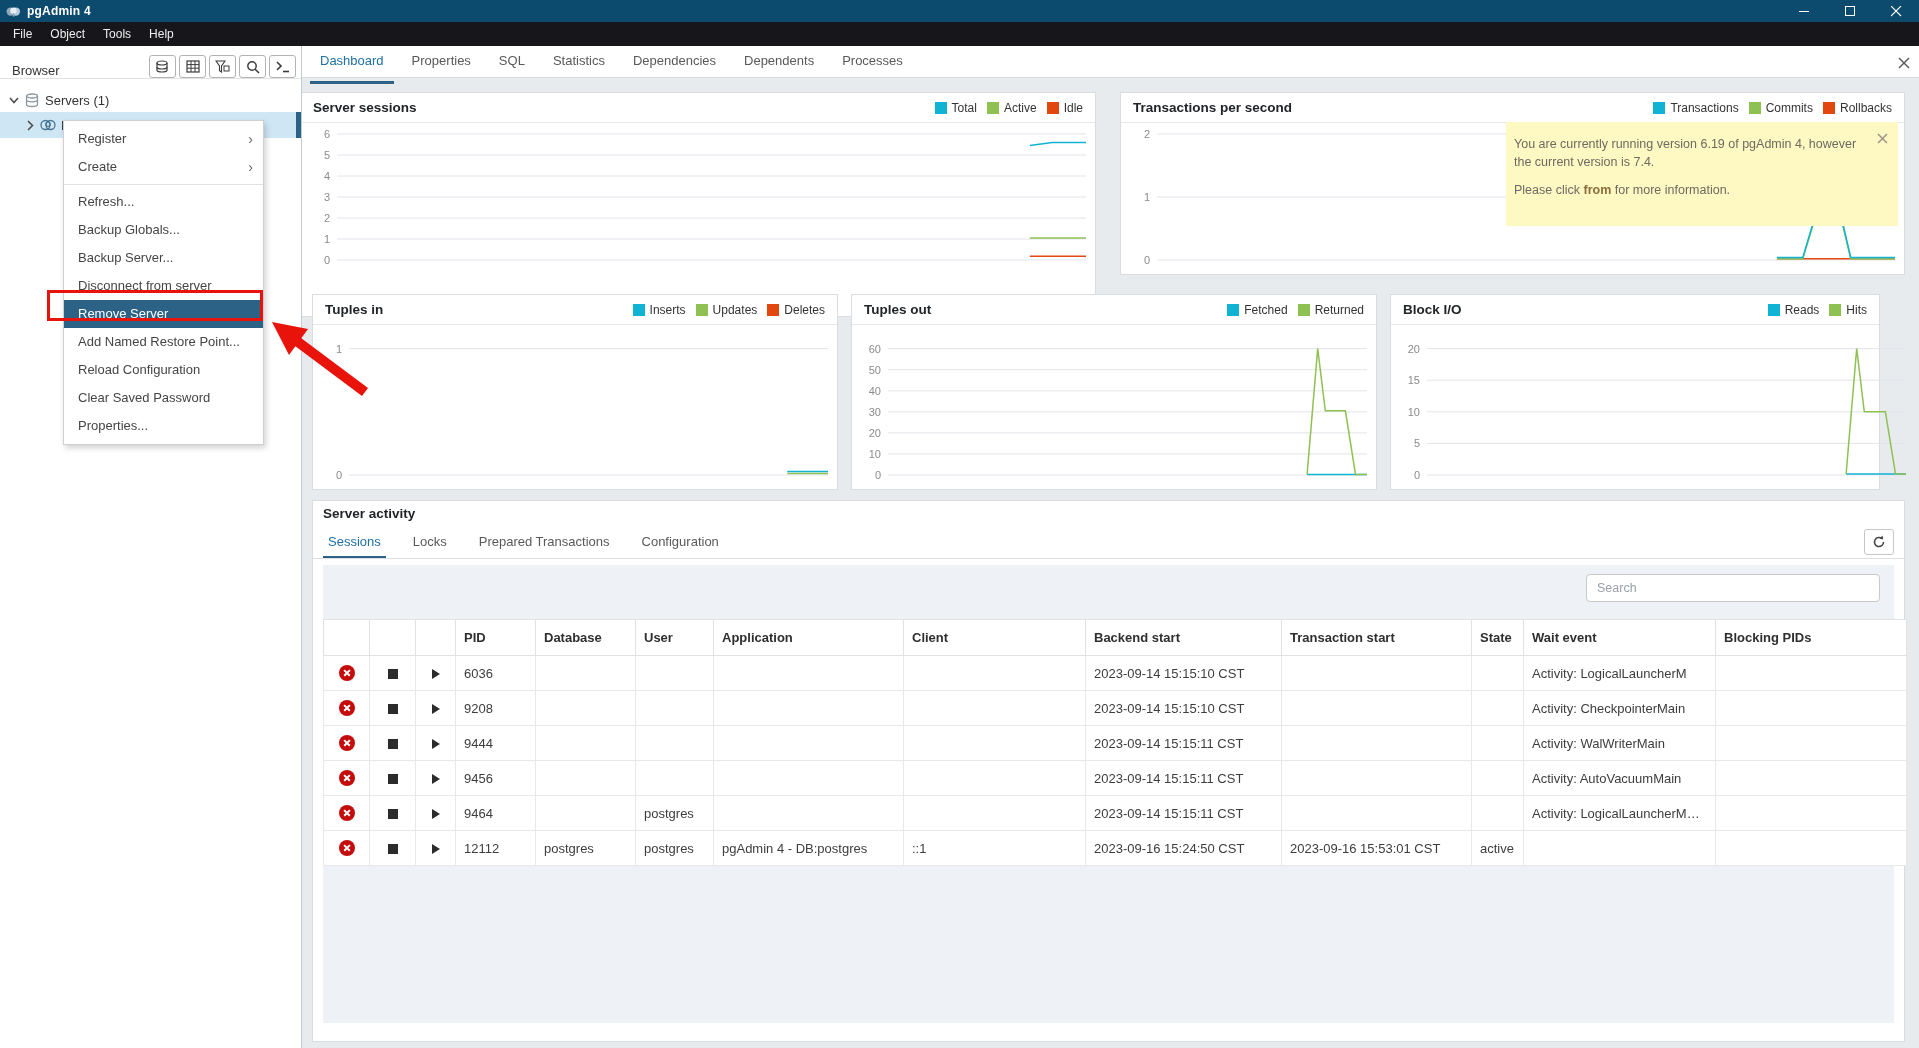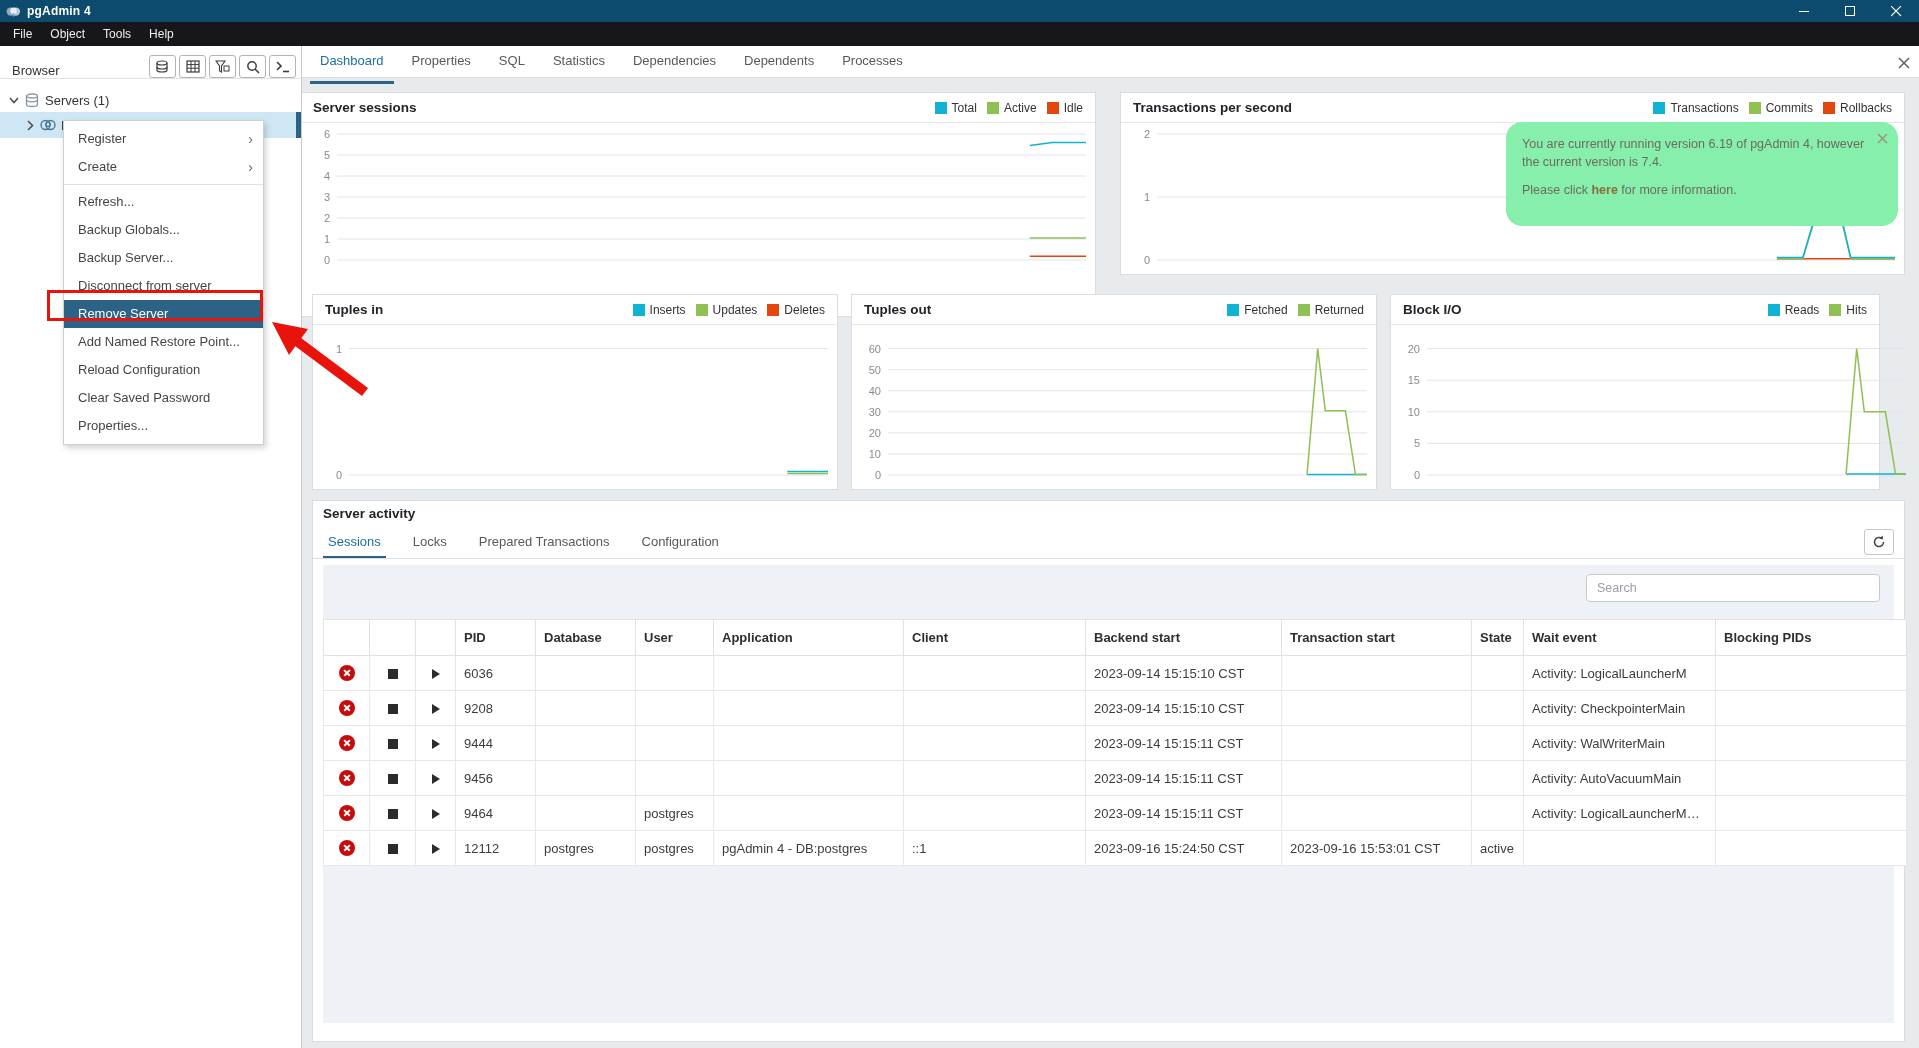--- a/index.html
+++ b/index.html
@@ -41,21 +41,21 @@
   
   .panel { position:absolute; background:#fff; border:1px solid #d9dce0; z-index:2; }
   .panel-hd { height:30px; display:flex; align-items:center; padding:0 12px; border-bottom:1px solid #e6e8ea; }
   .panel-title { flex:1; font-size:13.5px; font-weight:bold; color:#212529; }
   .legend { display:flex; align-items:center; }
   .legend .lg { display:flex; align-items:center; font-size:12px; color:#333; margin-left:10px; }
   .legend .sw { width:12px; height:12px; display:inline-block; margin-right:5px; }
   .panel-chart { position:absolute; left:0; right:0; top:31px; bottom:0; }
 
   
-  .toast { position:absolute; left:1506px; top:122px; width:392px; height:104px; background:#86efac; border-radius:16px; z-index:40; padding:13px 30px 12px 16px; font-size:12.5px; color:#6e6a61; line-height:1.45; }
+  .toast { position:absolute; left:1506px; top:122px; width:392px; height:104px; background:#fef9c3; border-radius:0; z-index:40; padding:13px 30px 12px 8px; font-size:12.5px; color:#6e6a61; line-height:1.45; }
   .toast .tlink { font-weight:bold; color:#8a6d3b; cursor:pointer; }
   .toast .tclose { position:absolute; right:10px; top:9px; }
 
   
   .activity { position:absolute; left:312px; top:500px; width:1593px; height:542px; background:#fff; border:1px solid #d9dce0; z-index:2; }
   .activity .a-title { position:absolute; left:10px; top:5px; font-size:13.5px; font-weight:bold; color:#212529; }
   .a-tabs { position:absolute; left:10px; top:28px; right:50px; height:30px; display:flex; }
   .a-tab { height:30px; line-height:26px; padding:0 5px; margin-right:22px; font-size:13px; color:#58595b; border-bottom:3px solid transparent; }
   .a-tab.active { color:#1d6fa5; border-bottom-color:#2c6286; }
   .a-tabline { position:absolute; left:0; right:0; top:57px; height:1px; background:#dcdfe3; }
@@ -331,21 +331,21 @@
         <text x="29" y="121.4" text-anchor="end" font-size="11" fill="#8b8b8b" font-family="Liberation Sans, sans-serif">5</text>
         <line x1="36" y1="149.0" x2="515" y2="149.0" stroke="#e2e4ea" stroke-width="1"></line>
         <text x="29" y="153.0" text-anchor="end" font-size="11" fill="#8b8b8b" font-family="Liberation Sans, sans-serif">0</text>
         <polyline fill="none" stroke="#10b3d3" stroke-width="1.5" points="455.1,148.1 515.0,148.1"></polyline>
         <polyline fill="none" stroke="#8fc152" stroke-width="1.5" points="455.1,148.1 465.7,22.6 473.3,85.8 494.4,85.8 504.5,148.1 515.0,148.1"></polyline>
       </svg></div>
 </div>
 
 <div class="toast">
   <div>You are currently running version 6.19 of pgAdmin 4, however the current version is 7.4.</div>
-  <div style="margin-top:10px"><span>Please click </span><span class="tlink">here</span><span> for more information.</span></div>
+  <div style="margin-top:10px"><span>Please click </span><span class="tlink">from</span><span> for more information.</span></div>
   <span class="tclose"><svg width="11" height="11">
         <line x1="1" y1="1" x2="10" y2="10" stroke="#9b9285" stroke-width="1.5"></line>
         <line x1="10" y1="1" x2="1" y2="10" stroke="#9b9285" stroke-width="1.5"></line>
       </svg></span>
 </div>
 
 <div class="activity">
   <div class="a-title">Server activity</div>
   <div class="a-tabs">
     <span class="a-tab active">Sessions</span>

